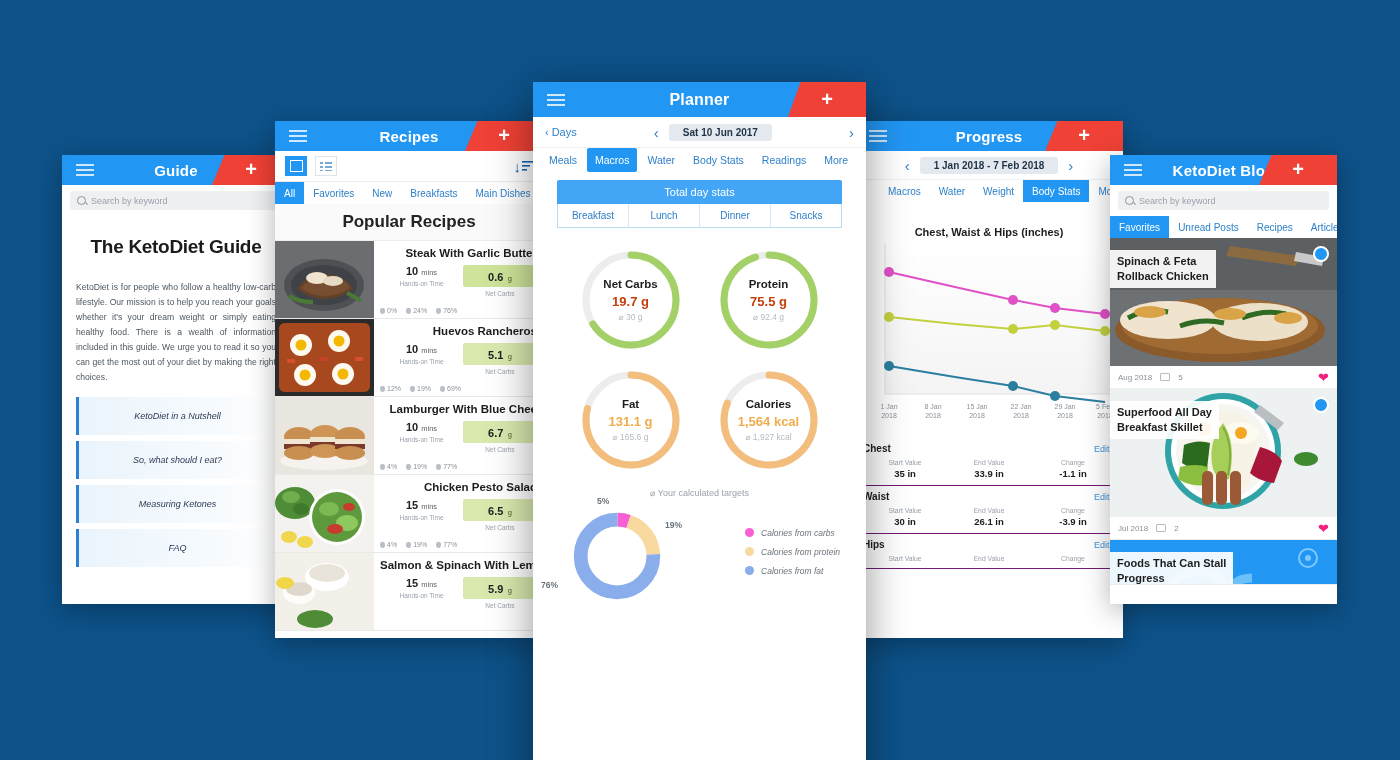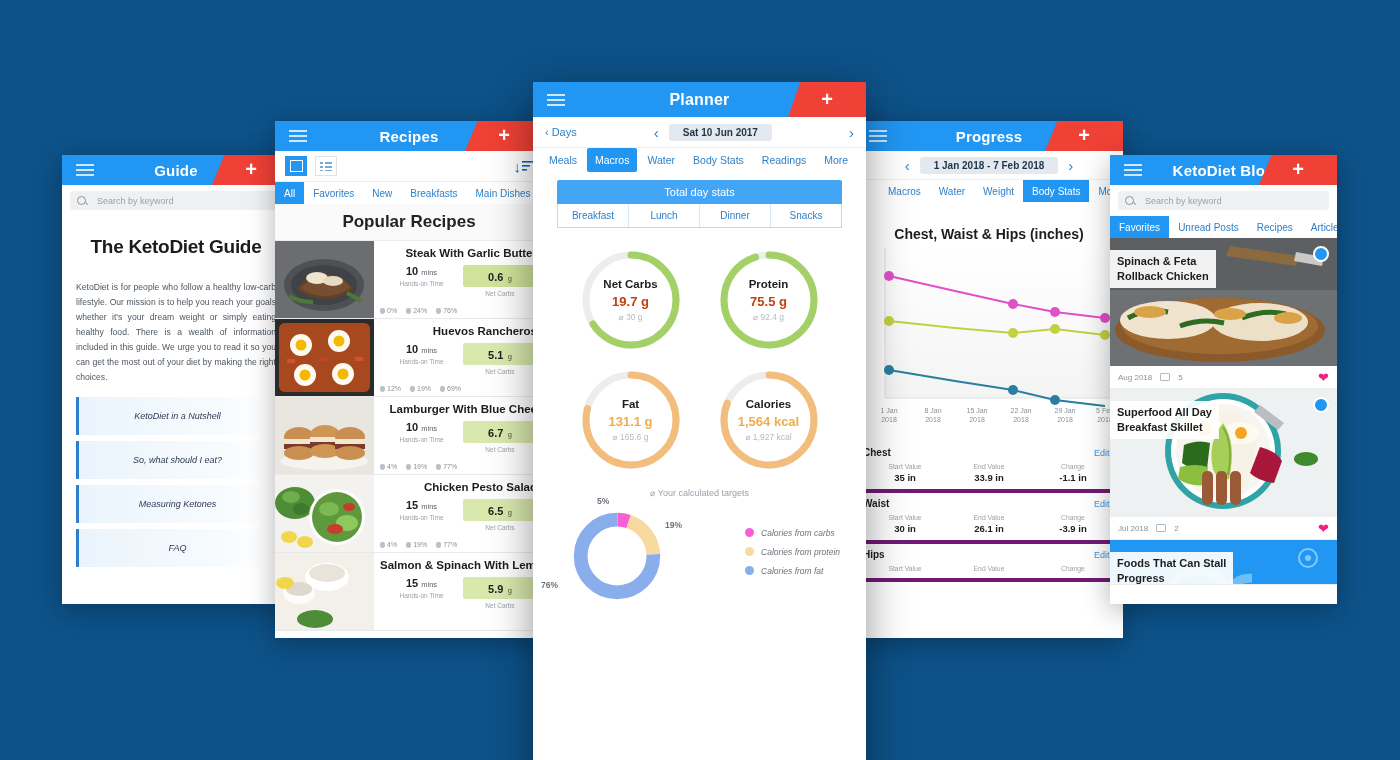--- a/index.html
+++ b/index.html
@@ -35,21 +35,21 @@
     position:absolute;right:0px;top:0;height:30px;width:78px;
     background:#ef4136;
     clip-path:polygon(16% 0,100% 0,100% 100%,0 100%);
     display:flex;align-items:center;justify-content:center;
     color:#fff;font-size:20px;font-weight:bold;line-height:1;
   }
   .plusbtn span{transform:translateY(-1px);}
 
   .searchbar{
     margin:6px 8px;height:19px;background:#eef0f2;border-radius:3px;
-    display:flex;align-items:center;padding:0 7px;gap:11px;
+    display:flex;align-items:center;padding:0 7px;gap:5px;
     color:#9aa2ab;font-size:9px;
   }
   .mag{width:7px;height:7px;border:1.2px solid #8d949c;border-radius:50%;position:relative;flex:none;}
   .mag:after{content:"";position:absolute;width:3px;height:1.2px;background:#8d949c;right:-2.6px;bottom:0.2px;transform:rotate(45deg);}
 
   .tabrow{
     display:flex;align-items:stretch;height:22px;
     font-size:10px;color:#2f80c9;white-space:nowrap;
   }
   .tabrow .tab{padding:0 9px;display:flex;align-items:center;}
@@ -124,23 +124,23 @@
 
   
   #progress{left:855px;top:121px;width:268px;height:517px;}
   .daterow{
     height:28px;display:flex;align-items:center;justify-content:center;gap:10px;
     border-bottom:1px solid #eee;background:#fff;
   }
   .chev{color:#2f80c9;font-size:15px;line-height:1;}
   .datepill{background:#e3e9ee;border-radius:3px;padding:3px 14px;font-size:10px;color:#1f3347;font-weight:bold;}
   .chart-card{padding:10px 0 0 0;}
-  .chart-title{text-align:center;font-size:14px;font-weight:bold;color:#1d1d1d;margin:14px 0 6px 0;}
+  .chart-title{text-align:center;font-size:11px;font-weight:bold;color:#1d1d1d;margin:14px 0 6px 0;}
   .bodystat{
-    border-bottom:4px solid #701a75;padding:5px 8px 6px 8px;position:relative;
+    border-bottom:1px solid #701a75;padding:5px 8px 6px 8px;position:relative;
     background:#fff;
   }
   .bodystat:before{content:"";position:absolute;left:0;top:0;bottom:0;width:4px;background:#c3d13f;}
   .bodystat.waist:before{background:#2a7fa0;}
   .bodystat.hips:before{background:#e050c7;}
   .bs-head{display:flex;align-items:center;font-size:10px;font-weight:bold;color:#1d1d1d;}
   .bs-edit{margin-left:auto;color:#3a95e0;font-weight:normal;font-size:9px;}
   .bs-cols{display:flex;margin-top:5px;}
   .bs-col{flex:1;text-align:center;}
   .bs-k{font-size:6.8px;color:#9aa2ab;}

